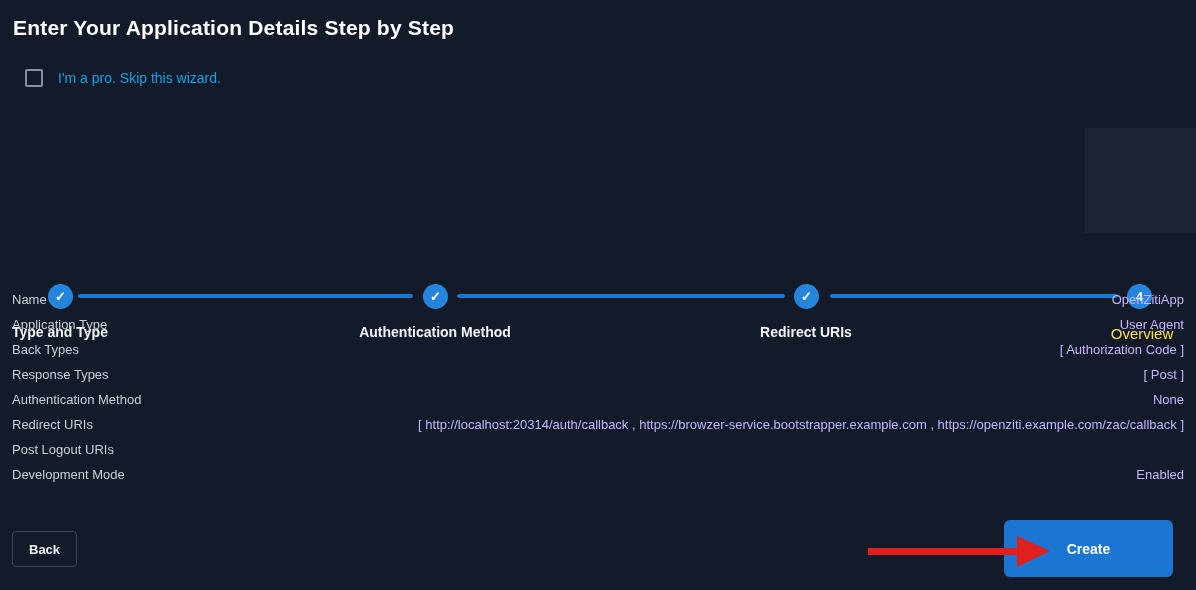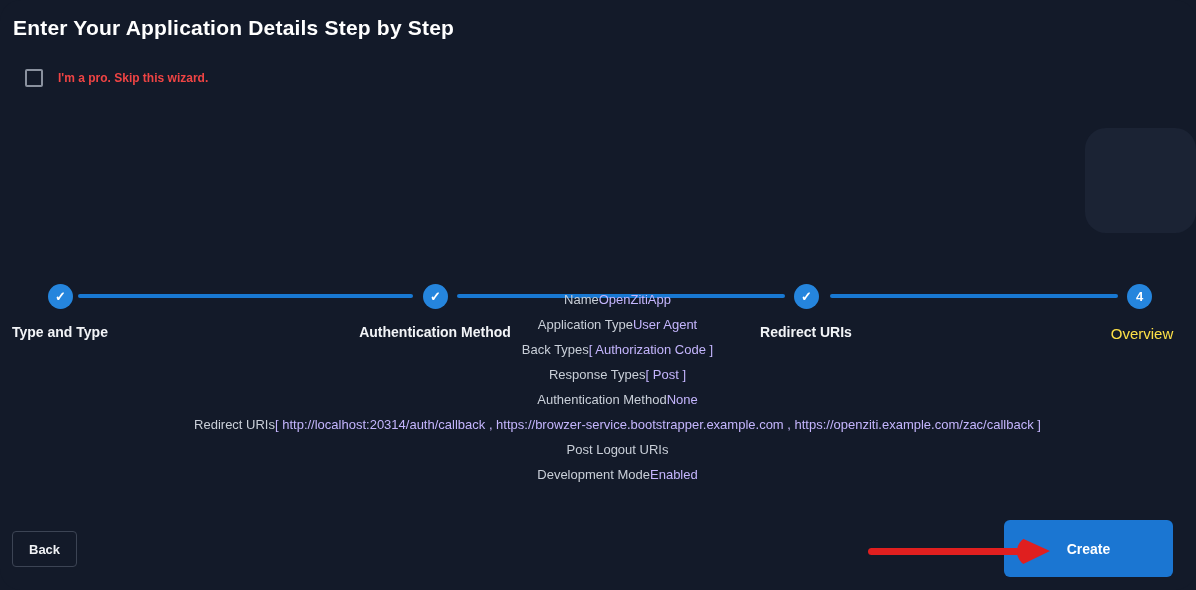--- a/index.html
+++ b/index.html
@@ -1,15 +1,15 @@
 <!DOCTYPE html>
 <html><head>
 <meta charset="utf-8">
 <style>
-  * { margin: 0; padding: 0; box-sizing: border-box; border-radius: 21px; }
+  * { margin: 0; padding: 0; box-sizing: border-box; }
   html, body {
     width: 1196px; height: 590px;
     background: #131a29;
     font-family: "Liberation Sans", sans-serif;
     color: #ffffff;
     overflow: hidden;
     position: relative;
   }
   .page { position: absolute; inset: 0; }
 
@@ -23,21 +23,21 @@
     position: absolute; left: 25px; top: 69px;
     display: flex; align-items: center; gap: 15px;
   }
   .checkbox {
     width: 18px; height: 18px;
     border: 2px solid #8a919e; border-radius: 2px;
     background: transparent;
     appearance: none; -webkit-appearance: none;
     cursor: pointer;
   }
-  .skip-label { font-size: 12px; font-weight: 700; color: #ef4444; }
+  .skip-label { font-size: 14px; font-weight: 400; color: #0ea5e9; }
 
   
   .stepper { position: absolute; left: 0; top: 128px; width: 1196px; height: 105px; }
   .step-highlight {
     position: absolute; right: 0; top: 0; width: 111px; height: 105px;
     background: #1b2334;
   }
   .step-line {
     position: absolute; top: 166px; height: 4px;
     background: #1878d2; border-radius: 2px;
@@ -67,22 +67,22 @@
   .label-4 { left: 1142px; transform: translateX(-50%); top: 197px; font-size: 15px; font-weight: 400; color: #fde047; }
 
   
   .review-heading {
     position: absolute; left: 12px; top: 255px;
     font-size: 15px; font-weight: 700; color: #eef1f5;
     letter-spacing: 0.4px;
   }
   .review-rows { position: absolute; left: 12px; top: 287px; width: 1172px; }
   .review-row {
-    display: flex; justify-content: center; align-items: center;
-    height: 25px; white-space: nowrap; margin-left: 39px;
+    display: flex; justify-content: space-between; align-items: center;
+    height: 25px; white-space: nowrap;
   }
   .row-label { font-size: 13px; font-weight: 400; color: #c9cfd8; }
   .row-value { font-size: 13px; font-weight: 400; color: #c4b5fd; }
 
   
   .back-button {
     position: absolute; left: 12px; top: 531px;
     min-width: 64px; height: 36px; padding: 0 16px;
     background: transparent;
     border: 1px solid #3c4454; border-radius: 4px;

